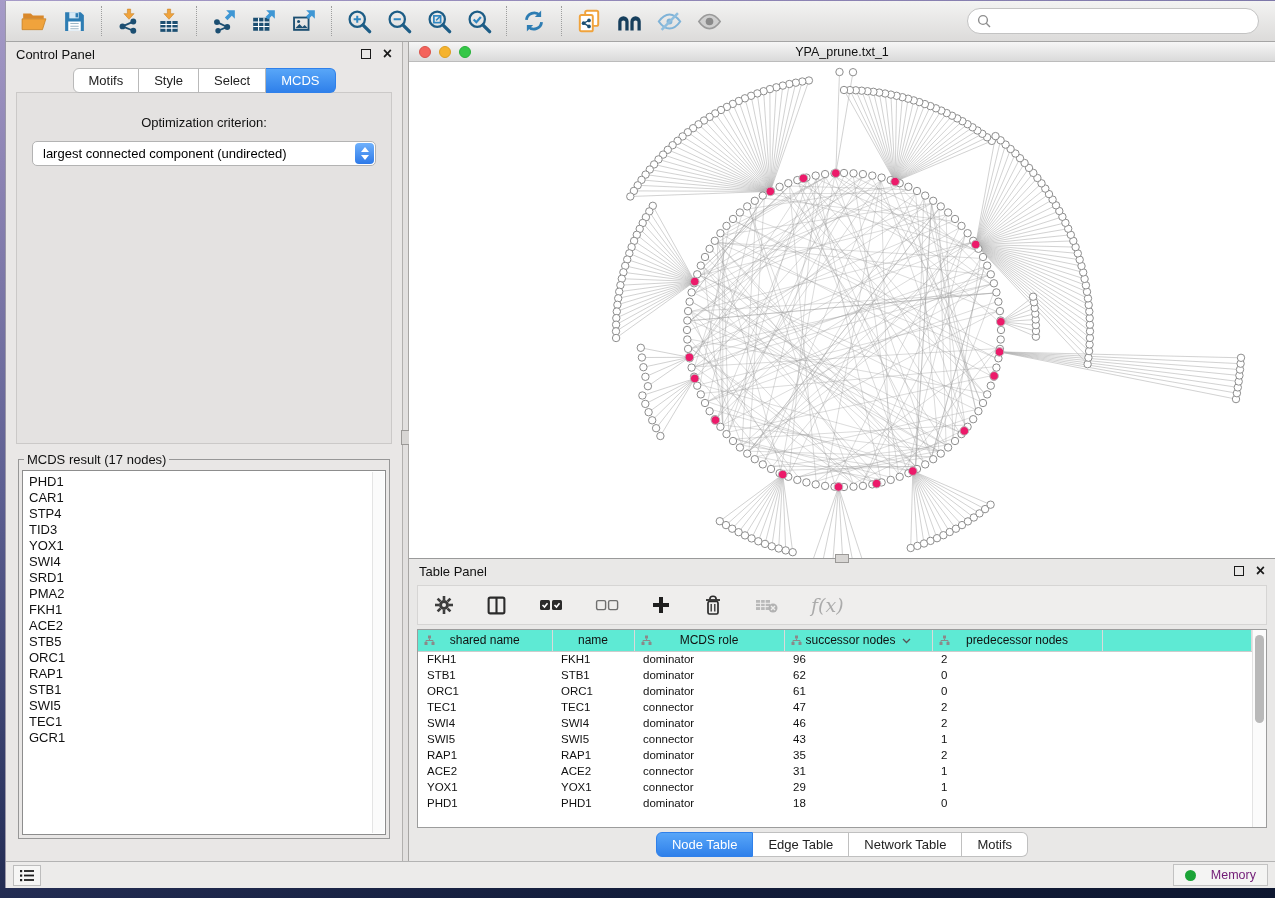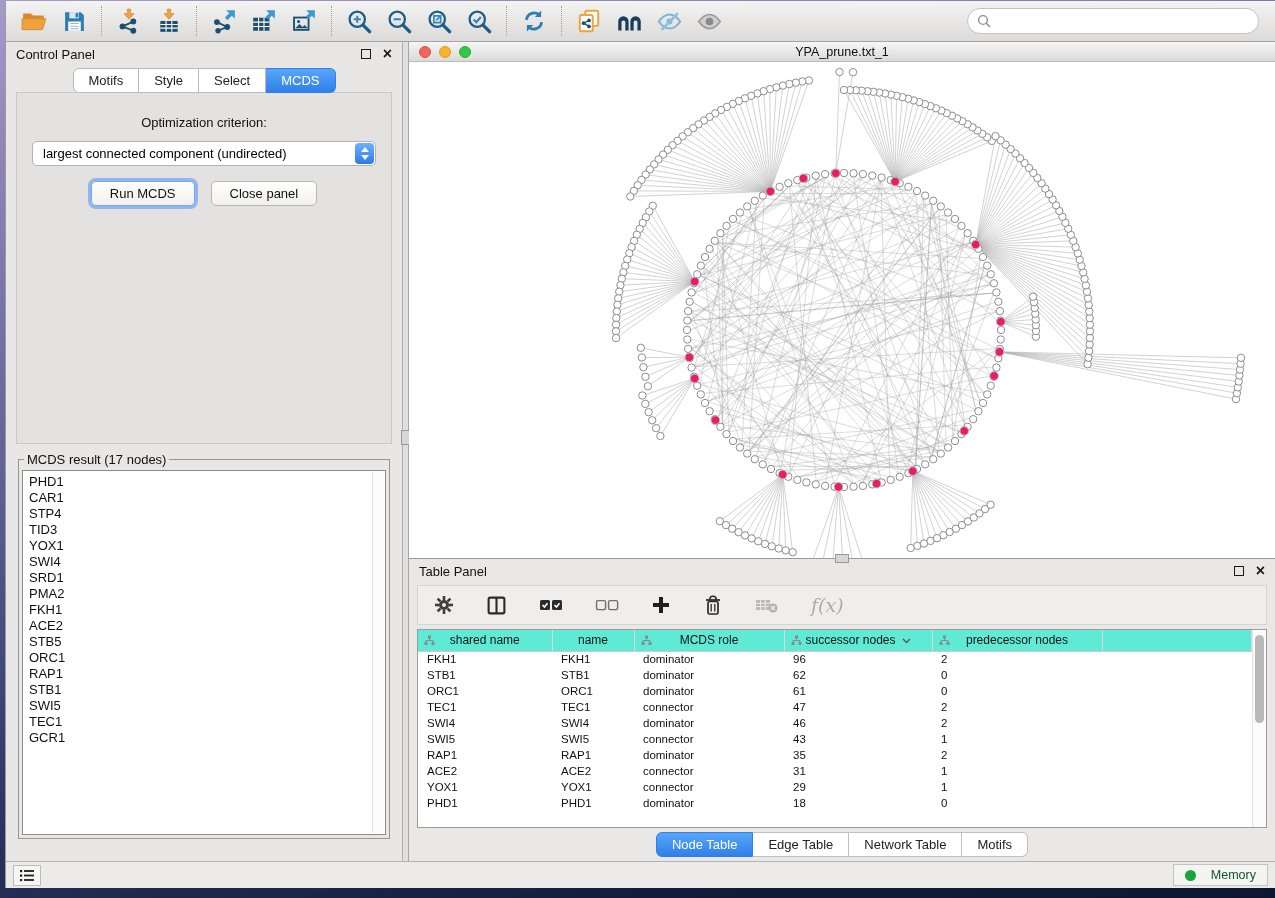--- a/index.html
+++ b/index.html
@@ -89,21 +89,21 @@
   .tp-tab { padding:4px 15px; font-size:13px; background:#fff; border:1px solid #c0c0c0; border-left:none; color:#222; }
   .tp-tab:first-child { border-left:1px solid #c0c0c0; border-radius:6px 0 0 6px; }
   .tp-tab:last-child { border-radius:0 6px 6px 0; }
   .tp-tab.active { background:linear-gradient(#58a6f8,#2f80ea); border-color:#2f80ea; color:#fff; }
 
   
   #status-bar { height:27px; flex:0 0 27px; background:#ecebea; border-top:1px solid #b3b3b3;
     display:flex; align-items:center; padding:0 7px; }
   .menu-btn { width:28px; height:21px; border:1px solid #bdbdbd; background:#f6f6f5; display:flex; align-items:center; justify-content:center; }
   .memory-btn { margin-left:auto; display:flex; align-items:center; gap:15px; border:1px solid #c2c2c2; background:#f4f4f3;
-    padding:3px 11px; font-size:12.5px; color:#14532d; }
+    padding:3px 11px; font-size:12.5px; color:#701a75; }
   .mem-dot { width:11px; height:11px; border-radius:50%; }
 </style>
 </head>
 <body>
 
 <div id="screen">
   <div id="app">
 
     <div id="toolbar">
       <div class="tb-btn">
@@ -258,24 +258,20 @@
           <div class="cp-tab active">MCDS</div>
         </div>
         <div class="cp-content">
           <div class="opt-label">Optimization criterion:</div>
           <div class="select-box">
             <span class="sel-val">largest connected component (undirected)</span>
             <span class="select-stepper">
                 <span class="tri-up"></span>
                 <span class="tri-dn"></span>
               </span>
-          </div>
-          <div class="btn-row">
-            <button class="mac-btn focused">Run MCDS</button>
-            <button class="mac-btn">Close panel</button>
           </div>
         </div>
         <fieldset class="mcds-fieldset">
           <legend>MCDS result (17 nodes)</legend>
           <div class="mcds-list-wrap">
             <div class="mcds-list" id="mcds-list">
                 <div>PHD1</div>
                 <div>CAR1</div>
                 <div>STP4</div>
                 <div>TID3</div>

